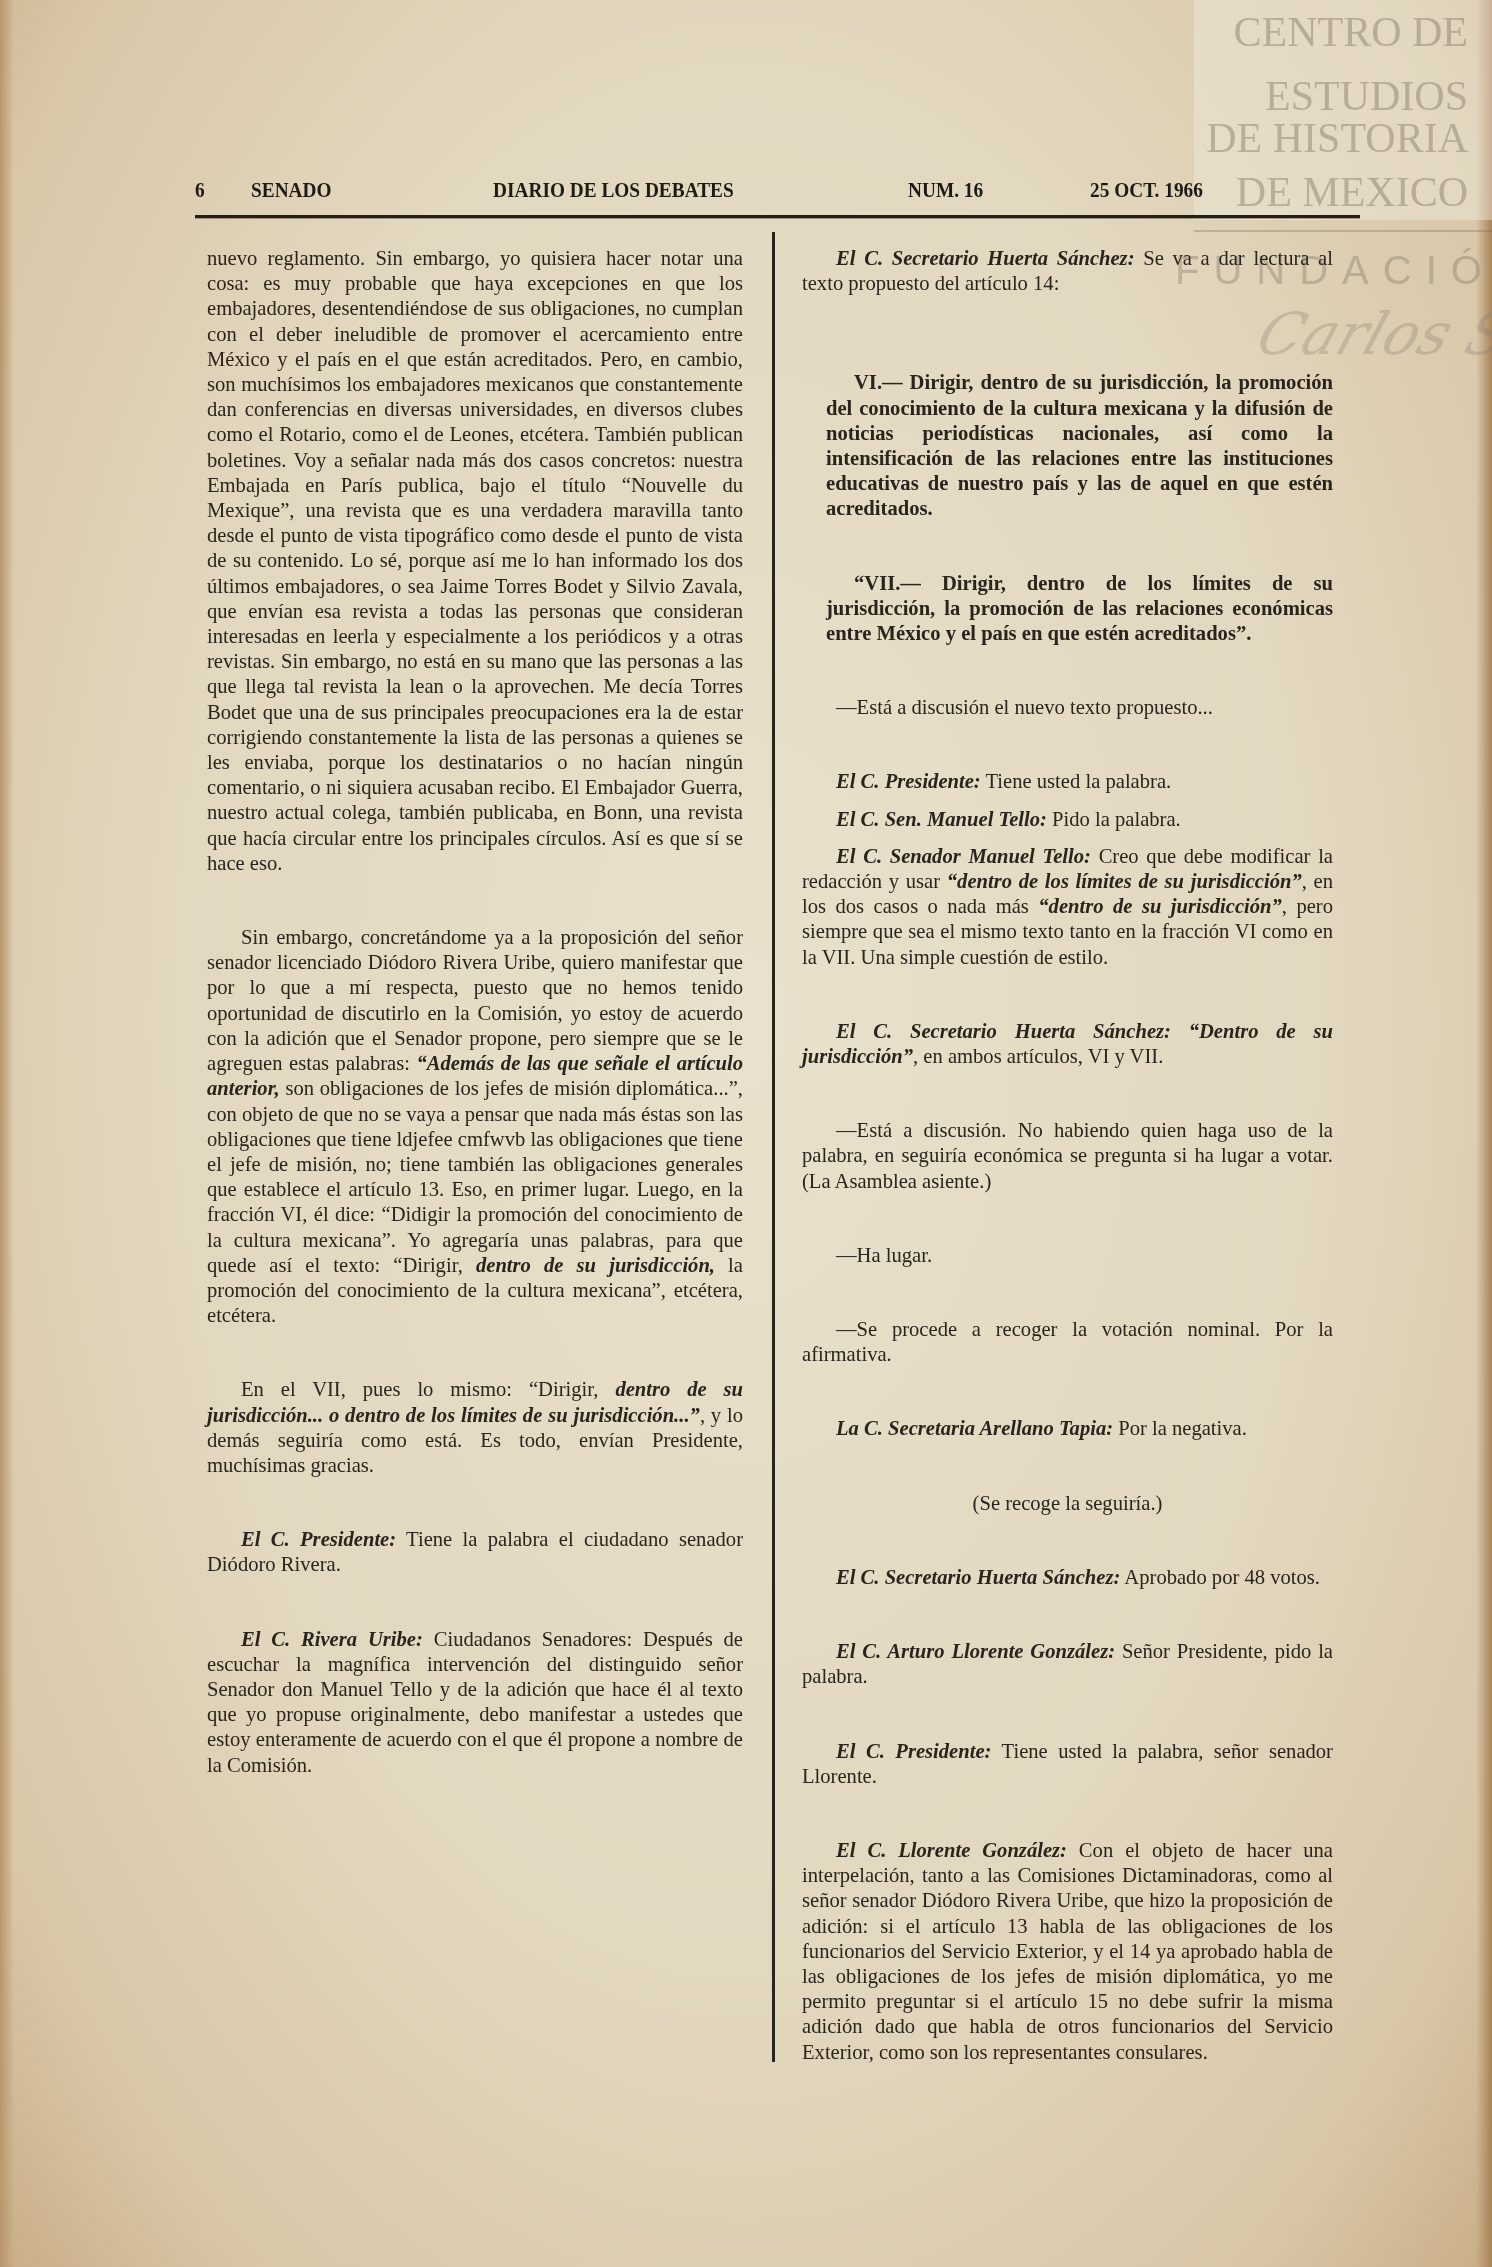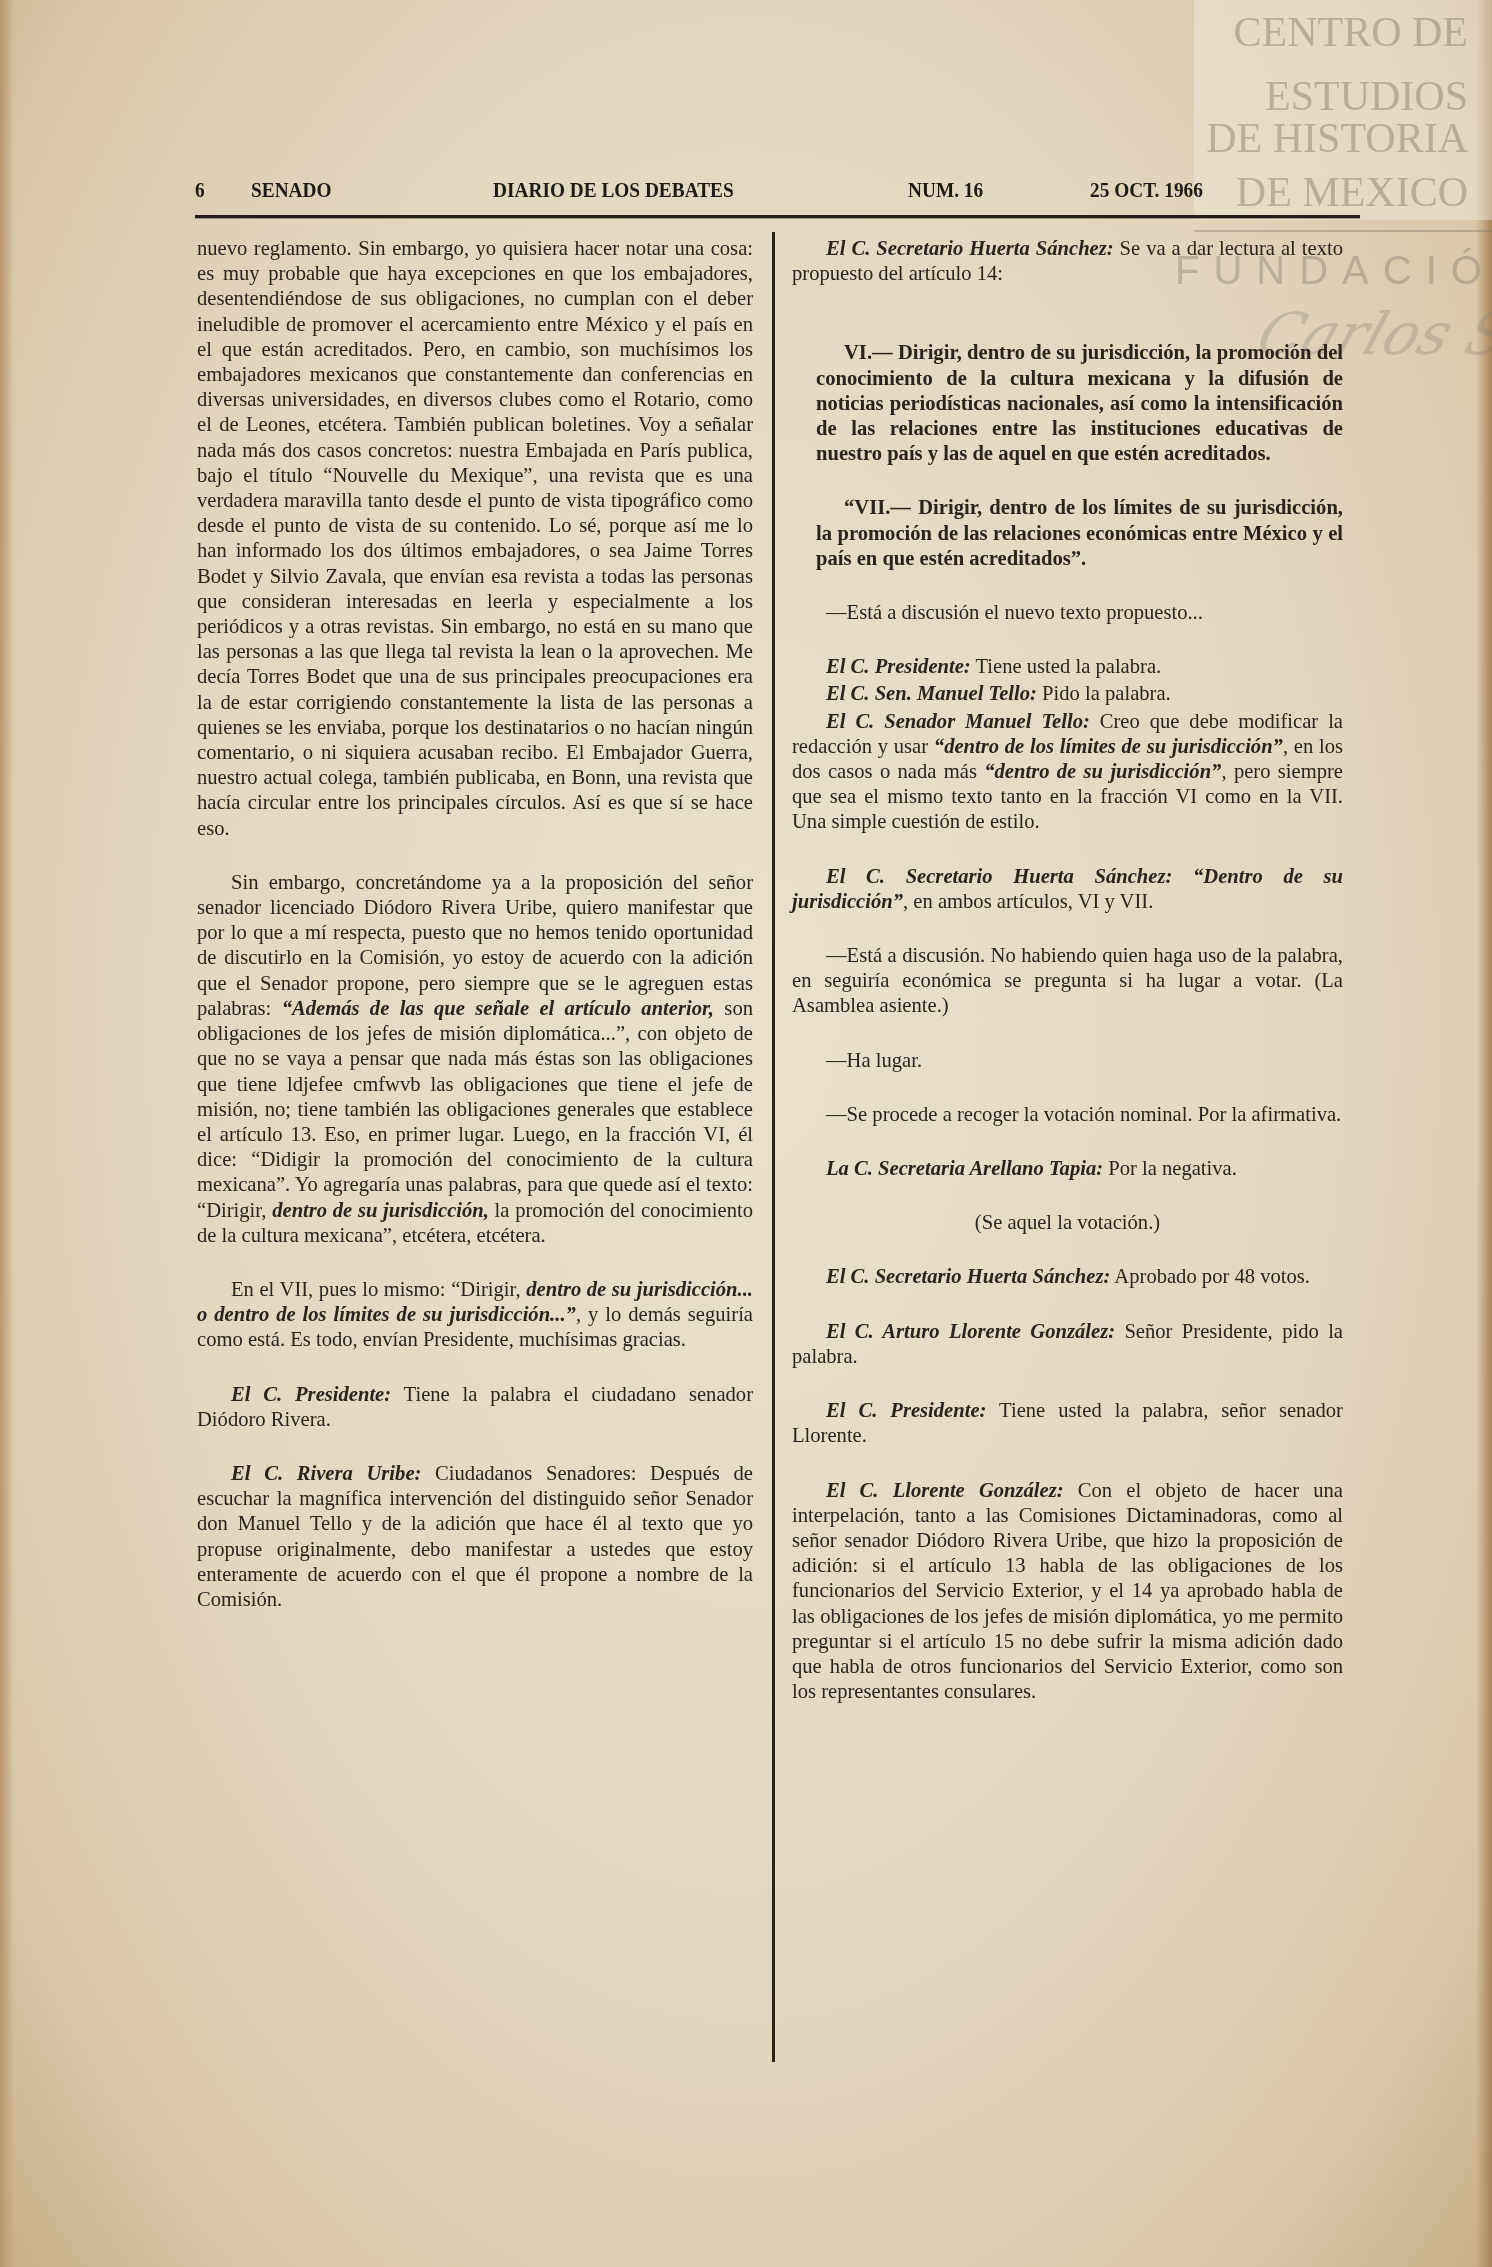--- a/index.html
+++ b/index.html
@@ -25,21 +25,21 @@
   .hdr { position: absolute; top: 178px; left: 195px; height: 30px; font-family: "Liberation Serif", serif; font-weight: bold; font-size: 21px; color: #1e1a14; }
   .hdr span { position: absolute; top: 0; white-space: nowrap; transform: scaleX(0.92); transform-origin: left; }
   .hdr-rule { position: absolute; top: 215px; left: 195px; width: 1165px; height: 3px; background: #231e17; }
   .hdr-rule2 { position: absolute; top: 218px; left: 195px; width: 1165px; height: 1px; background: rgba(35,30,23,0.35); }
 
   .divider { position: absolute; left: 772px; top: 232px; width: 3px; height: 1830px; background: #2a241c; }
 
   .col { position: absolute; top: 234px; font-size: 20.6px; line-height: 25.2px; text-align: justify; }
   .col-left { left: 195px; width: 560px; }
   .col-right { left: 790px; width: 555px; }
-  .col p { margin: 2px; }
+  .col p { margin: 12px; }
   .gap { height: 25px; }
   .ind { text-indent: 34px; }
   .b { font-weight: bold; font-style: italic; }
   .quote { padding-left: 24px; font-weight: bold; }
   .quote.ind { text-indent: 28px; }
   .center { text-align: center; }
 </style>
 </head>
 <body>
 
@@ -98,21 +98,21 @@
     <p class="ind"><span class="b">El C. Secretario Huerta Sánchez:</span><span class="b"> “Dentro de su jurisdicción”</span><span>, en ambos artículos, VI y VII.</span></p>
     <div class="gap"></div>
     <p class="ind">—Está a discusión. No habiendo quien haga uso de la palabra, en seguiría económica se pregunta si ha lugar a votar. (La Asamblea asiente.)</p>
     <div class="gap"></div>
     <p class="ind">—Ha lugar.</p>
     <div class="gap"></div>
     <p class="ind">—Se procede a recoger la votación nominal. Por la afirmativa.</p>
     <div class="gap"></div>
     <p class="ind"><span class="b">La C. Secretaria Arellano Tapia:</span><span> Por la negativa.</span></p>
     <div class="gap"></div>
-    <p class="center">(Se aquel la votación.)</p>
+    <p class="center">(Se recoge la seguiría.)</p>
     <div class="gap"></div>
     <p class="ind"><span class="b">El C. Secretario Huerta Sánchez:</span><span> Aprobado por 48 votos.</span></p>
     <div class="gap"></div>
     <p class="ind"><span class="b">El C. Arturo Llorente González:</span><span> Señor Presidente, pido la palabra.</span></p>
     <div class="gap"></div>
     <p class="ind"><span class="b">El C. Presidente:</span><span> Tiene usted la palabra, señor senador Llorente.</span></p>
     <div class="gap"></div>
     <p class="ind"><span class="b">El C. Llorente González:</span><span> Con el objeto de hacer una interpelación, tanto a las Comisiones Dictaminadoras, como al señor senador Diódoro Rivera Uribe, que hizo la proposición de adición: si el artículo 13 habla de las obligaciones de los funcionarios del Servicio Exterior, y el 14 ya aprobado habla de las obligaciones de los jefes de misión diplomática, yo me permito preguntar si el artículo 15 no debe sufrir la misma adición dado que habla de otros funcionarios del Servicio Exterior, como son los representantes consulares.</span></p>
   </div>
 </div>

